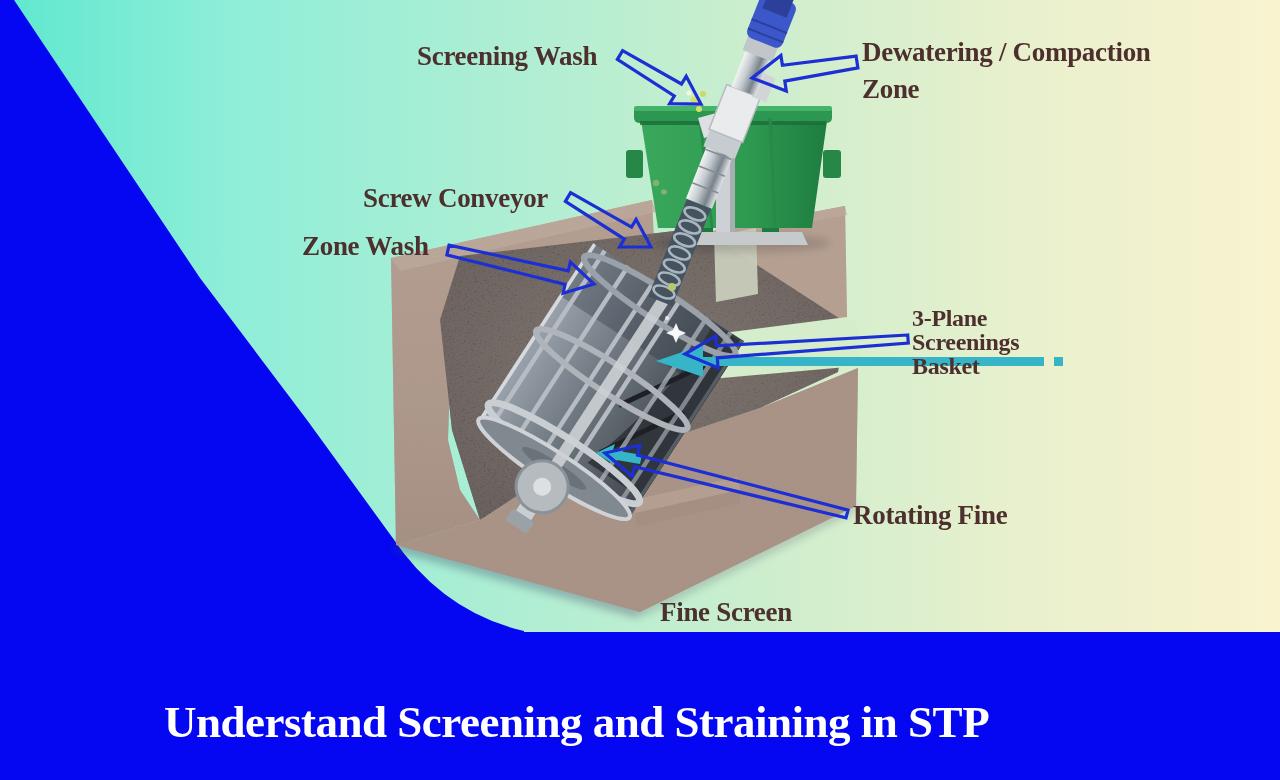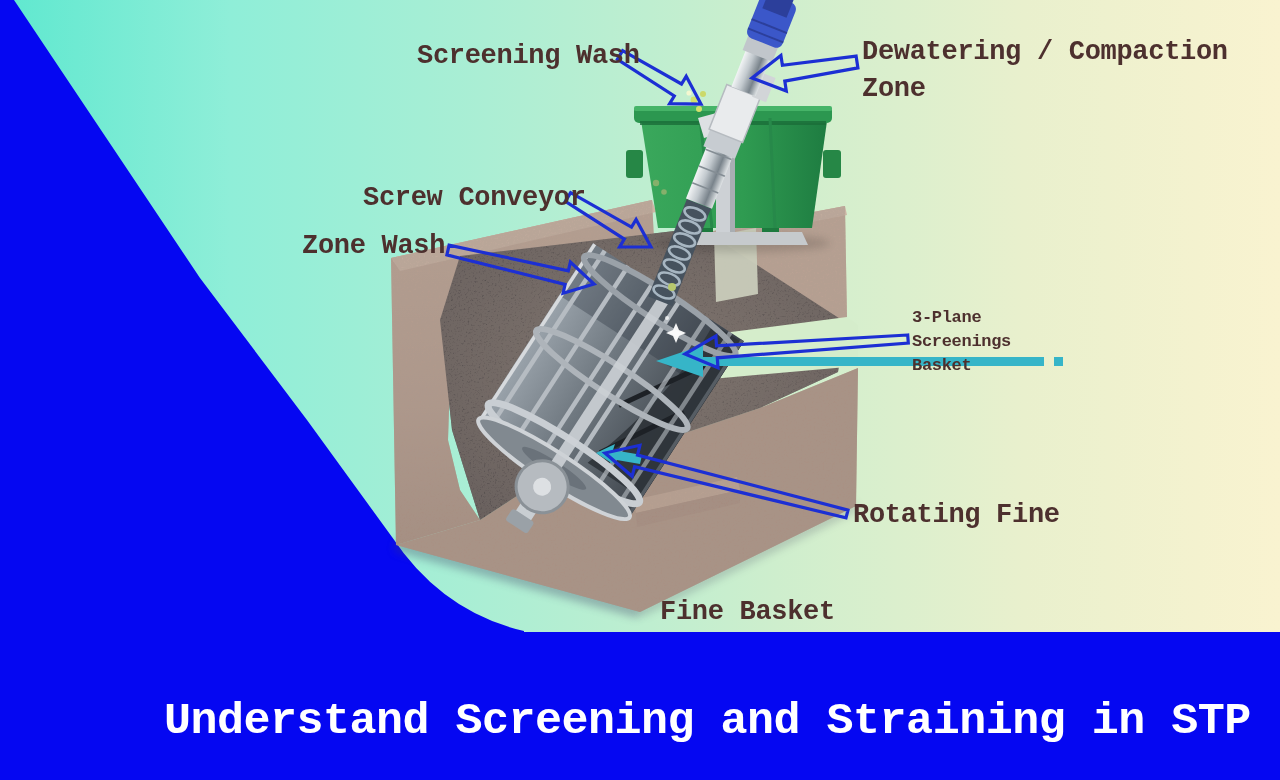--- a/index.html
+++ b/index.html
@@ -1,24 +1,24 @@
 <!DOCTYPE html>
 <html style="--blue: #0507f2; --label: #4d302e; --teal: #36b5c8;"><head>
 <meta charset="utf-8">
 <style>
   html,body{margin:0;padding:0;background:#0507f2;}
   .stage{position:relative;width:1280px;height:780px;overflow:hidden;
-         font-family:Liberation Mono, monospace;background:#0507f2;}
+         font-family:Liberation Serif, serif;background:#0507f2;}
   .hero{position:absolute;left:0;top:0;width:1280px;height:632px;
         background:linear-gradient(90deg,#5ee8cf 0%,#8feed8 18%,#abeed4 38%,
                    #cdeecd 60%,#e9f0cd 80%,#f9f3d0 100%);}
   .scene{position:absolute;left:0;top:0;width:1280px;height:780px;display:block;}
   .label{position:absolute;color:var(--label,#4d302e);font-size:27px;line-height:29px;
          font-weight:700;letter-spacing:-0.3px;white-space:pre-line;}
-  .label.sm{font-size:17px;line-height:24px;}
+  .label.sm{font-size:24px;line-height:24px;}
   .label.lh-wide{line-height:37px;}
   .title-bar{position:absolute;left:10px;top:632px;width:1280px;height:148px;
              background:var(--blue,#0507f2);margin-left:28px;}
   .title-bar h1{margin:0;position:absolute;left:126px;top:64px;color:#ffffff;
                 font-size:45px;line-height:52px;font-weight:700;letter-spacing:-0.5px;
                 white-space:nowrap;}
   .teal{fill:var(--teal,#36b5c8);}
   .bluefill{fill:var(--blue,#0507f2);}
 </style>
 </head>
@@ -207,18 +207,18 @@
 
   <div class="label" style="left:417px;top:42px">Screening Wash</div>
   <div class="label" style="left:363px;top:184px">Screw Conveyor</div>
   <div class="label lh-wide" style="left:862px;top:34px">Dewatering / Compaction
 Zone</div>
   <div class="label" style="left:302px;top:232px">Zone Wash</div>
   <div class="label sm" style="left:912px;top:306px">3-Plane
 Screenings
 Basket</div>
   <div class="label" style="left:853px;top:501px">Rotating Fine</div>
-  <div class="label" style="left:660px;top:598px">Fine Basket</div>
+  <div class="label" style="left:660px;top:598px">Fine Screen</div>
 
   <div class="title-bar">
     <h1>Understand Screening and Straining in STP</h1>
   </div>
 </div>
 
 </body></html>

